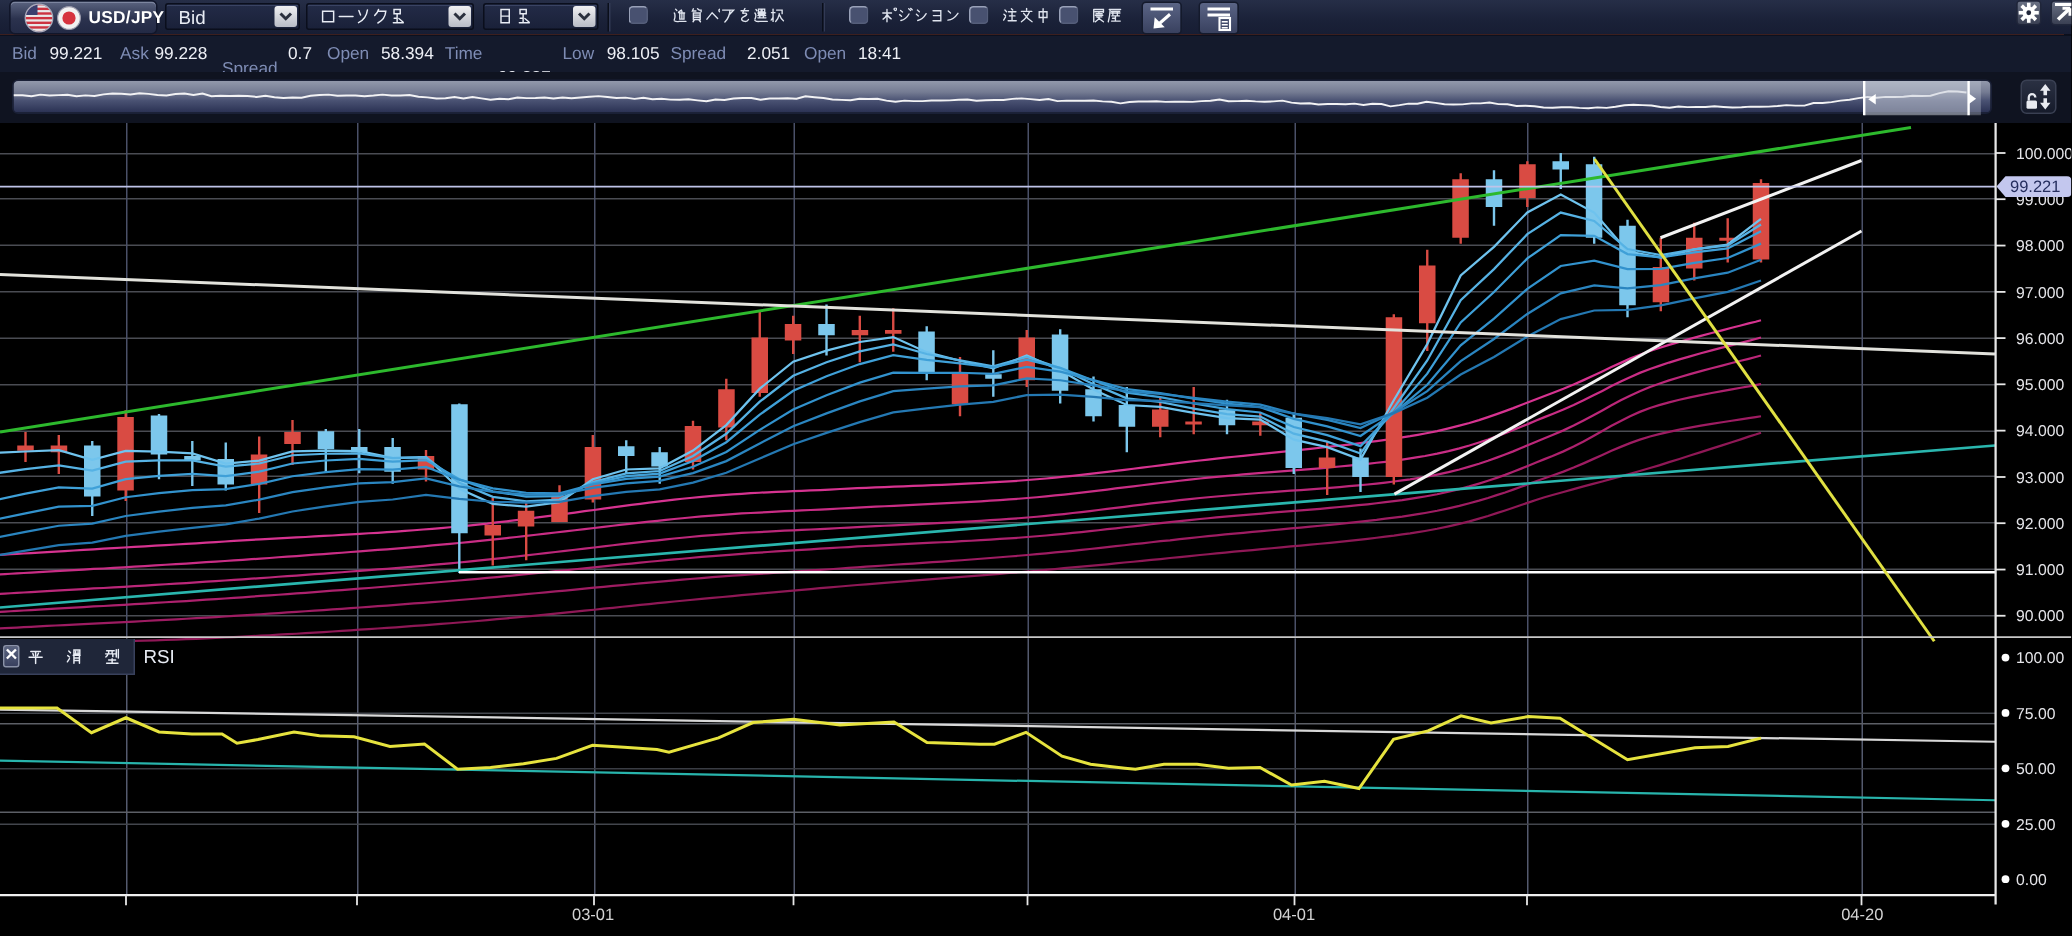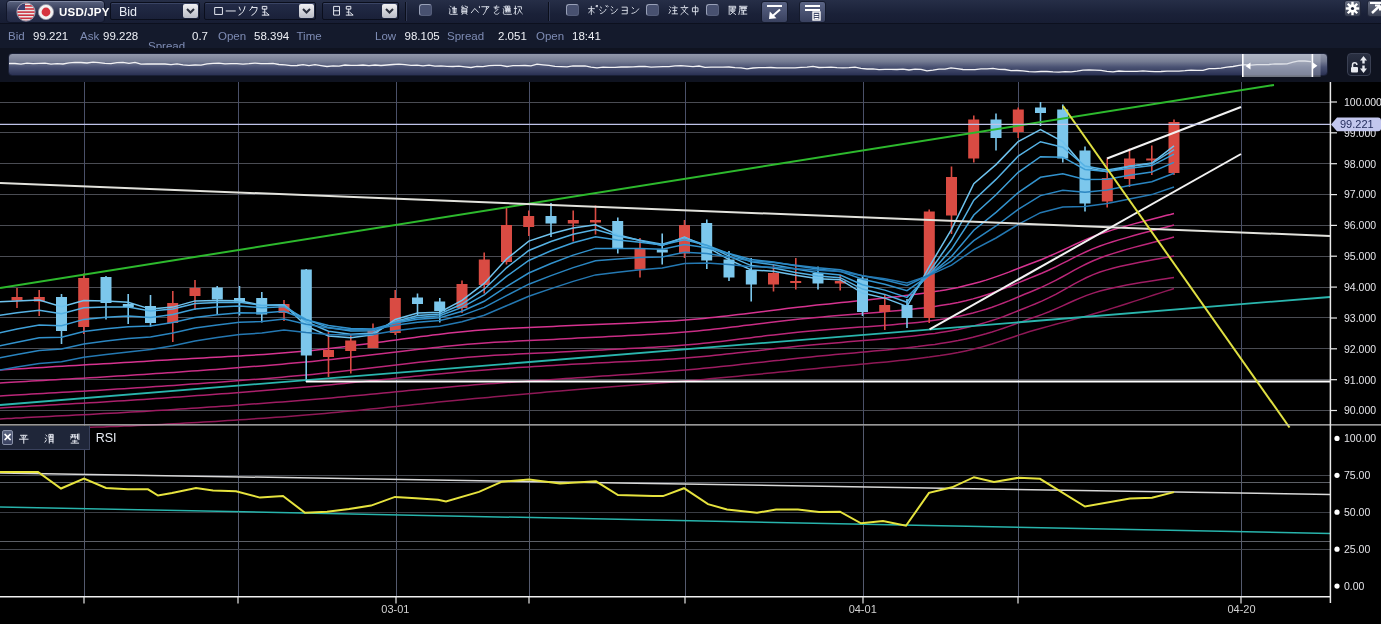--- a/index.html
+++ b/index.html
@@ -455,21 +455,21 @@
       <line x1="1018" y1="596.8" x2="1018" y2="603.5" stroke="#e8e8e8" stroke-width="1.2"></line>
       <line x1="1241" y1="596.8" x2="1241" y2="603.5" stroke="#e8e8e8" stroke-width="1.2"></line>
       <text x="395.4" y="613" font-size="11" fill="#d2d2d2" text-anchor="middle">03-01</text>
       <text x="862.7" y="613" font-size="11" fill="#d2d2d2" text-anchor="middle">04-01</text>
       <text x="1241.5" y="613" font-size="11" fill="#d2d2d2" text-anchor="middle">04-20</text>
       <path d="M1331,124.4 L1337,117.5 H1378 Q1381,117.5 1381,120.5 V128.3 Q1381,131.3 1378,131.3 H1337 Z" fill="#c3c7ee"></path>
       <text x="1340" y="128.3" font-size="11" fill="#252e5e">99.221</text>
     </svg>
 <div class="abs" style="left:0;top:426px;width:90px;height:24px;background:#1f2639;border-right:1px solid #39415c;border-bottom:1px solid #39415c;display:flex;align-items:center">
       <div style="width:15px;height:15px;margin-left:2px;background:linear-gradient(#5a6480,#39415f);border:1px solid #8a92a8;border-radius:2px;color:#fff;font-size:11px;line-height:13px;text-align:center;font-weight:bold">✕</div>
-      <span style="margin-left:5px;display:inline-flex;gap:14px;align-items:flex-end">
+      <span style="margin-left:5px;display:inline-flex;gap:14px;align-items:center">
         <svg viewBox="0 0 100 100" style="width:11.5px;height:11.5px;vertical-align:middle;">
           <path d="M22,20 H78 M12,54 H88 M50,20 V90 M34,32 L38,44 M66,30 L60,44" fill="none" stroke="#e8ecf4" stroke-width="8.5" stroke-linecap="round"></path>
         </svg>
         <svg viewBox="0 0 100 100" style="width:11.5px;height:11.5px;vertical-align:middle;">
           <path d="M16,18 L26,28 M10,44 L20,52 M8,80 L20,62 M46,12 H80 V34 H46 Z M56,20 V34 M70,20 V34 M42,42 H82 M46,42 V88 M46,58 H78 M46,72 H78 M78,42 V88" fill="none" stroke="#e8ecf4" stroke-width="8.5" stroke-linecap="round"></path>
         </svg>
         <svg viewBox="0 0 100 100" style="width:11.5px;height:11.5px;vertical-align:middle;">
           <path d="M18,16 H62 M12,34 H68 M30,16 V34 M50,16 V34 M26,34 C24,42 20,48 14,52 M54,34 V50 M74,10 V52 M86,8 V58 M50,62 V84 M30,70 H70 M18,88 H84" fill="none" stroke="#e8ecf4" stroke-width="8.5" stroke-linecap="round"></path>
         </svg>
         <span style="color:#e8ecf4;font-size:12.5px;margin-left:1px">RSI</span>

